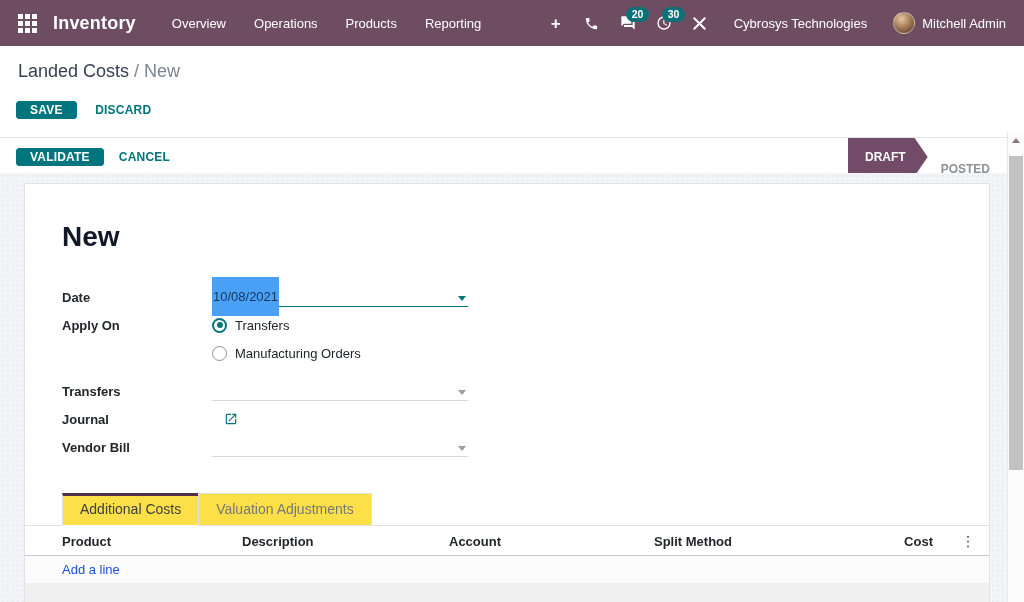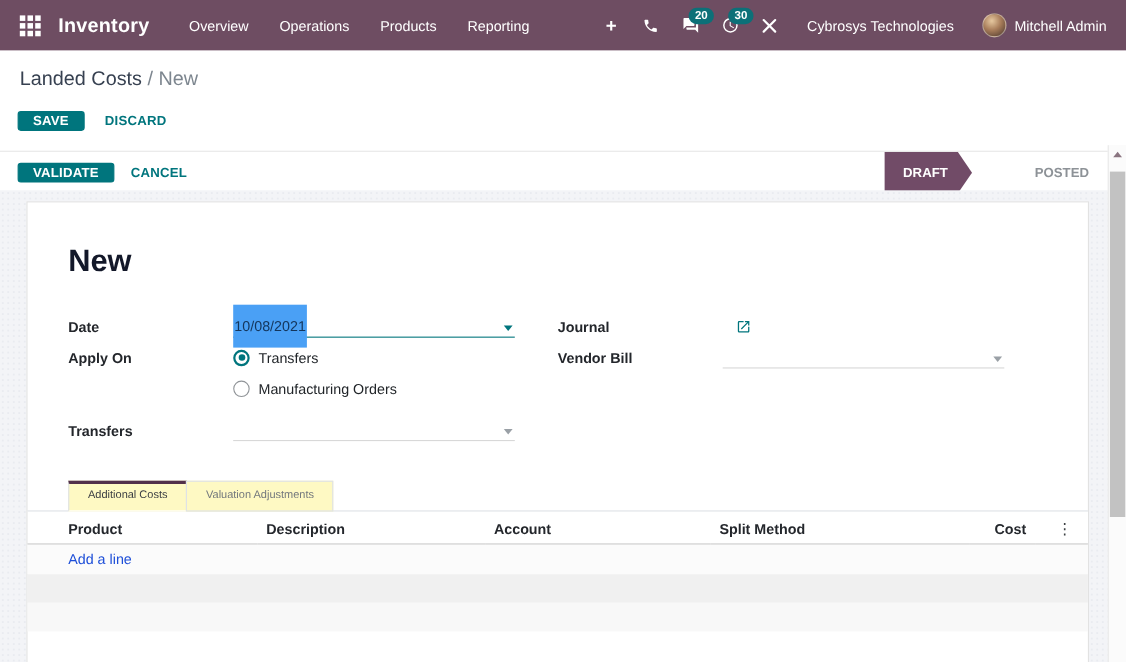--- a/index.html
+++ b/index.html
@@ -49,21 +49,21 @@
     display:inline-block; background:none; border:none; color:#00757d;
     font-size:12px; font-weight:700; padding:7px 13px; margin-left:2px; cursor:pointer;
     font-family:"Liberation Sans", sans-serif; letter-spacing:.2px;
   }
 
   
   .statusbar{
     height:40px; background:#fff; border-top:1px solid #e6e6e6; border-bottom:1px solid #dcdcdc;
     display:flex; align-items:center; padding:0 34px 0 16px;
   }
-  .sb-right{margin-left:auto; display:flex; align-items:center; height:100%;gap:44px;}
+  .sb-right{margin-left:auto; display:flex; align-items:flex-end; height:100%;}
   .state-draft{
     height:100%; display:flex; align-items:center; background:#714b67; color:#fff;
     font-size:12px; font-weight:700; padding:0 22px 0 17px; cursor:pointer;
     clip-path:polygon(0 0, calc(100% - 13px) 0, 100% 50%, calc(100% - 13px) 100%, 0 100%);
   }
   .state-posted{color:#8d9297; font-size:12px; font-weight:700; margin-left:13px; cursor:pointer;}
 
   
   .content{
     position:absolute; top:173px; left:0; right:0; bottom:0;
@@ -71,21 +71,21 @@
     background-image:radial-gradient(circle, #e9ebf0 1px, transparent 1px);
     background-size:5px 5px;
     padding:10px 34px 0 24px;
   }
   .sheet{
     background:#fff; border:1px solid #e2e2e2; min-height:420px; padding-top:30px;
   }
   .sheet-label{margin-left:37px; font-size:13px; font-weight:700; color:#1f2228;}
   .sheet-title{margin:7px 0 30px 37px; font-size:28px; font-weight:700; color:#131829;}
 
-  .form-group{display:flex; padding:0 37px;}
+  .form-group{display:flex; padding:0 37px;flex-direction:column;}
   .fcol{width:50%;}
   .frow{display:flex; align-items:center; min-height:28px;}
   .flabel{width:150px; flex-shrink:0; font-size:13px; font-weight:700; color:#23262b;}
   .ffield{flex:1; max-width:256px; position:relative; font-size:13px;}
   .field-line{border-bottom:1px solid #d8d8d8; padding:1px 16px 2px 0; min-height:19px; cursor:text;}
   .field-line.teal{border-bottom-color:#00757d;}
   .field-line.dark{border-bottom-color:#3f4347;}
   .caret{
     position:absolute; right:2px; top:8px; width:0; height:0; cursor:pointer;
     border-left:4px solid transparent; border-right:4px solid transparent; border-top:5px solid #9aa0a6;
@@ -98,21 +98,21 @@
   .radio.on::after{content:''; position:absolute; top:2.5px; left:2.5px; right:2.5px; bottom:2.5px; background:#00757d; border-radius:50%;}
   .radio.off{border:1px solid #909498;}
   .radio-label{font-size:13px; color:#212529; cursor:pointer;}
   .link-teal{color:#00757d; cursor:pointer;}
   .ext-link{margin-left:12px; cursor:pointer; display:flex; align-items:center;}
   .spacer8{height:10px;}
 
   
   .notebook{margin-top:32px; padding-left:37px; border-bottom:1px solid #dee2e6; display:flex;}
   .tab{
-    font-size:10px; padding:7px 17px 8px 17px; background:#fef9c3; cursor:pointer;
+    font-size:14px; padding:7px 17px 8px 17px; background:#fde047; cursor:pointer;
     border:1px solid #dee2e6; margin-bottom:-1px; white-space:nowrap;
   }
   .tab.active{border-top:3px solid #52304a; padding-top:5px; border-bottom:1px solid #fff; color:#3b3e43; }
   .tab.inactive{color:#73787d; margin-left:-1px;}
 
   
   table{width:100%; border-collapse:collapse; table-layout:fixed; font-size:13px;}
   th{
     font-weight:700; color:#24272c; text-align:left; padding:7px 8px 6px 8px;
     border-bottom:1px solid #cacaca; background:#fff; white-space:nowrap; overflow:hidden;

